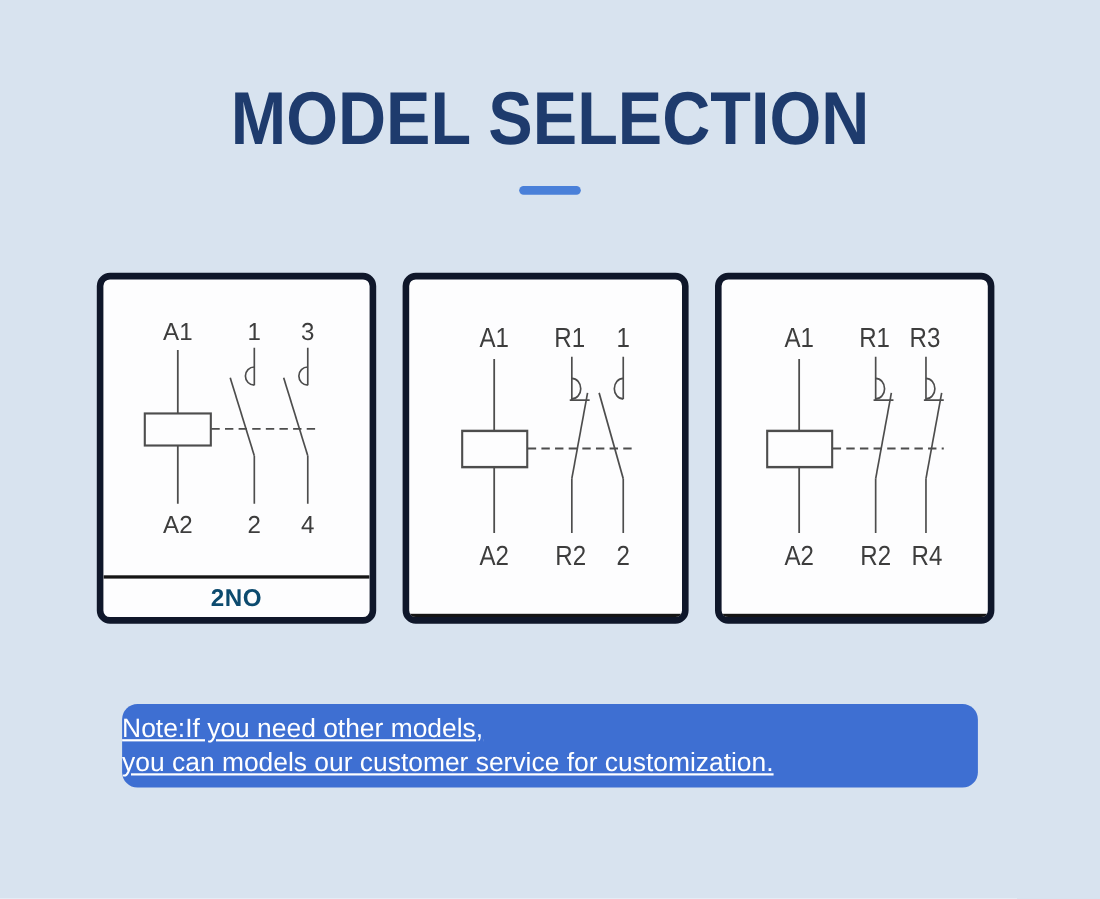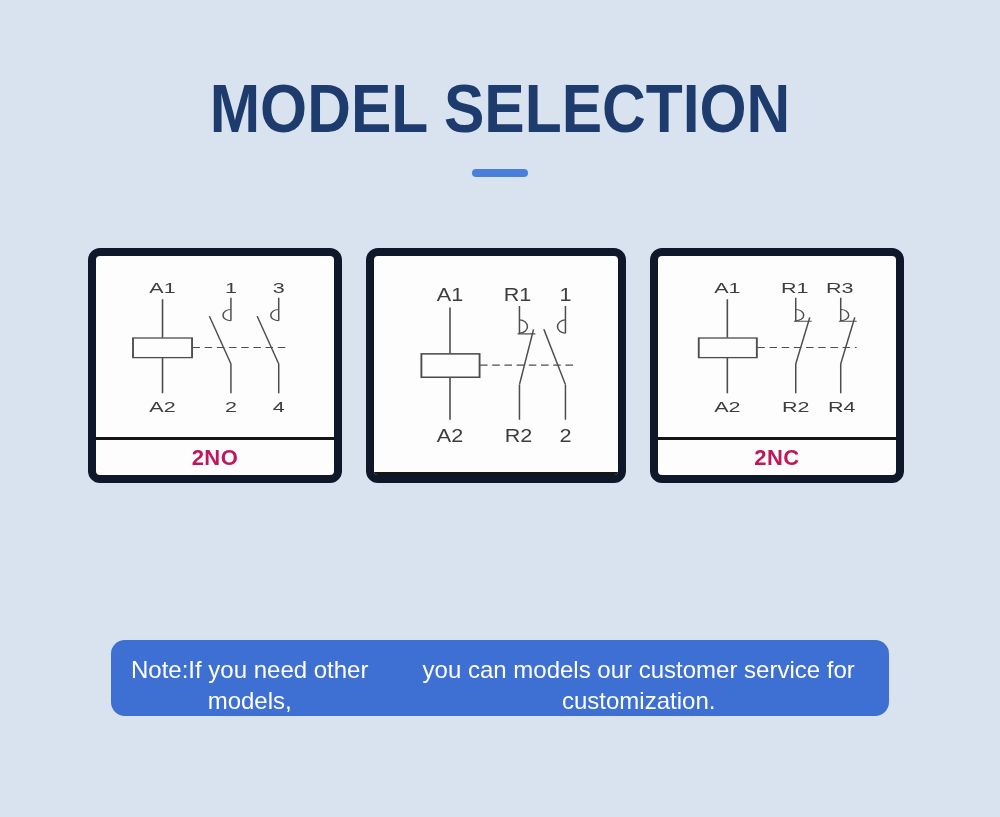--- a/index.html
+++ b/index.html
@@ -23,44 +23,45 @@
     transform:translateX(-50%);
     width:56px;height:8px;border-radius:4px;
     background:#4a80d9;
   }
   .cards-row{
     position:absolute;top:248px;left:88px;width:816px;height:319px;
     display:flex;gap:24px;
   }
   .card{
     box-sizing:border-box;
-    height:235px;background:#fdfdfe;
-    border:8px solid #0f172a;border-radius:12px;
+    height:319px;background:#fdfdfe;
+    border:6px solid #0f172a;border-radius:12px;
     display:flex;flex-direction:column;
     overflow:hidden;
   }
   .card.w1{width:254px;}
   .card.w2{width:260px;}
   .diagram{flex:1 1 auto;min-height:0;}
   .diagram svg{display:block;width:100%;height:100%;}
   .separator{height:3px;background:#151515;flex:0 0 auto;}
   .card-footer{
     flex:0 0 35px;
     display:flex;align-items:center;justify-content:center;
-    font-size:22px;font-weight:600;color:#be185d;
+    font-size:22px;font-weight:600;color:#0c4a6e;
     word-spacing:10px;letter-spacing:0.5px;
   }
   .note-banner{
     position:absolute;top:640px;left:111px;
     box-sizing:border-box;
     width:778px;height:76px;border-radius:14px;
     background:#3e6fd2;color:#ffffff;
-    display:flex;flex-direction:row;align-items:flex-end;justify-content:center;
+    display:flex;flex-direction:column;align-items:flex-start;justify-content:center;
     font-size:24px;line-height:31px;
     text-align:center;
+    text-decoration:underline;
   }
   
   .wire{stroke:#4d4d4d;stroke-width:1.7;fill:none;}
   .wire-thin{stroke:#4d4d4d;stroke-width:1.6;fill:none;}
   .dashed{stroke:#4d4d4d;stroke-width:1.6;fill:none;stroke-dasharray:8 5;}
   .coil{stroke:#4d4d4d;stroke-width:2;fill:none;}
   .tlabel{
     font-family:"Liberation Sans", sans-serif;
     font-size:23px;fill:#3d3d3d;
     text-anchor:middle;dominant-baseline:central;
@@ -167,21 +168,20 @@
             <line class="wire-thin" x1="195" y1="64" x2="195" y2="100"></line>
             <path class="wire-thin" d="M 195 82 A 8.5 8.5 0 0 1 195 99"></path>
             <line class="wire-thin" x1="193" y1="100" x2="212" y2="100"></line>
             <line class="wire-thin" x1="210" y1="94" x2="195" y2="165"></line>
             <line class="wire-thin" x1="195" y1="165" x2="195" y2="210"></line>
             <text class="tlabel" x="196" y="230">R4</text>
           </g>
         </svg>
       </div>
       <div class="separator"></div>
-      <div class="card-footer">2NC</div>
     </div>
 
   </div>
 
   <div class="note-banner">
     <div>Note:If you need other models,</div>
     <div>you can models our customer service for customization.</div>
   </div>
 
 </div>

